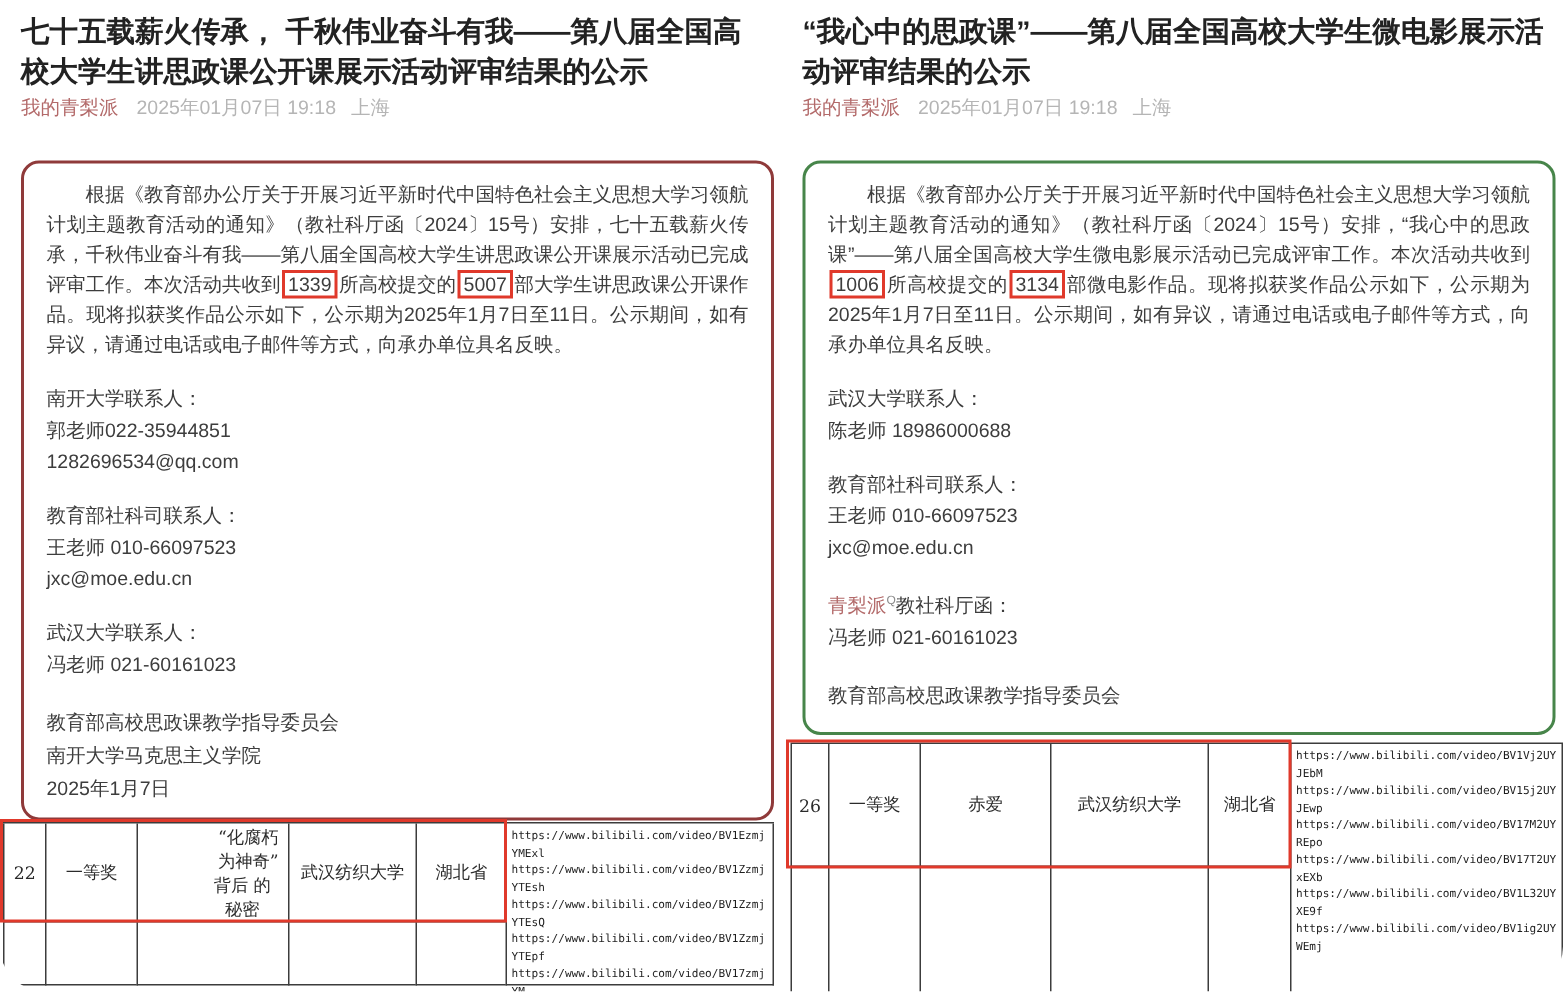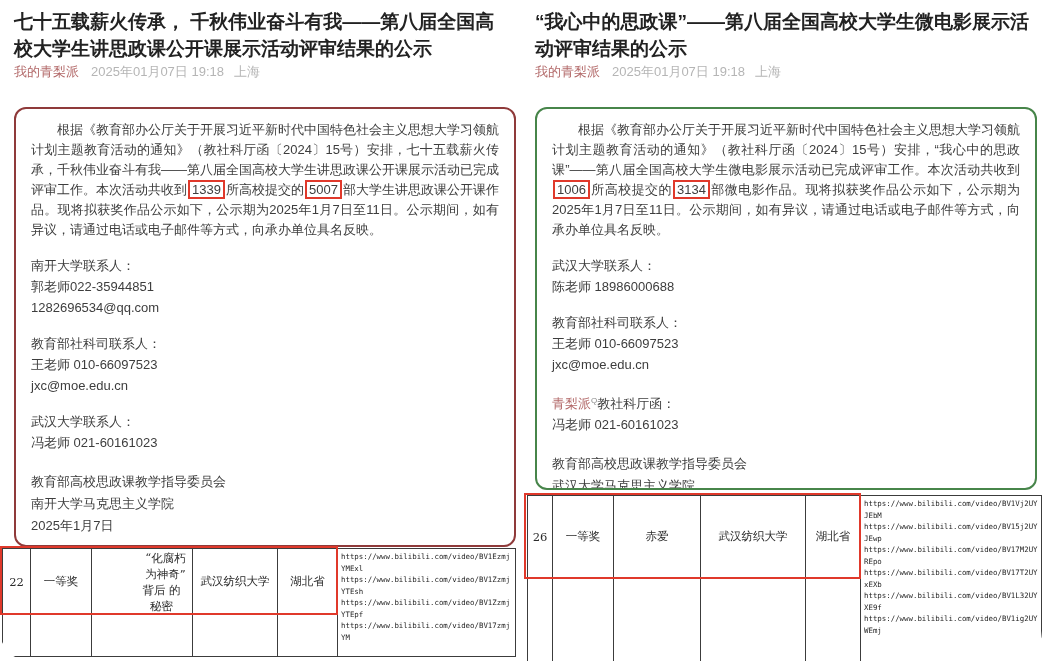--- a/index.html
+++ b/index.html
@@ -104,20 +104,21 @@
       <div class="c">一等奖</div>
       <div class="c work">
         <div>“化腐朽 为神奇”</div>
         <div class="w2">背后 的秘密</div>
       </div>
       <div class="c">武汉纺织大学</div>
       <div class="c">湖北省</div>
       <div class="c urls">
         <div class="url">https://www.bilibili.com/video/BV1EzmjYMExl</div>
         <div class="url">https://www.bilibili.com/video/BV1ZzmjYTEsh</div>
+        <div class="url">https://www.bilibili.com/video/BV1ZzmjYTEsQ</div>
         <div class="url">https://www.bilibili.com/video/BV1ZzmjYTEpf</div>
         <div class="url">https://www.bilibili.com/video/BV17zmjYM</div>
       </div>
       <div class="c"></div>
       <div class="c"></div>
       <div class="c"></div>
       <div class="c"></div>
       <div class="c"></div>
     </div>
     <div class="ann ann-left-table"></div>
@@ -142,21 +143,20 @@
         <div class="cline">王老师  010-66097523</div>
         <div class="cline">jxc@moe.edu.cn</div>
       </div>
       <div class="cgroup">
         <div class="cline"><span class="plink"><span>青梨派</span><sup>Q</sup></span><span>教社科厅函：</span></div>
         <div class="cline">冯老师 021-60161023</div>
       </div>
 
       <div class="signature">
         <div class="sline">教育部高校思政课教学指导委员会</div>
-        <div class="sline">武汉大学马克思主义学院</div>
 
       </div>
     </div>
 
     <div class="tbl tbl-right" style="left:6px; top:495px; position:absolute;">
       <div class="c">26</div>
       <div class="c">一等奖</div>
       <div class="c">赤爱</div>
       <div class="c">武汉纺织大学</div>
       <div class="c">湖北省</div>

